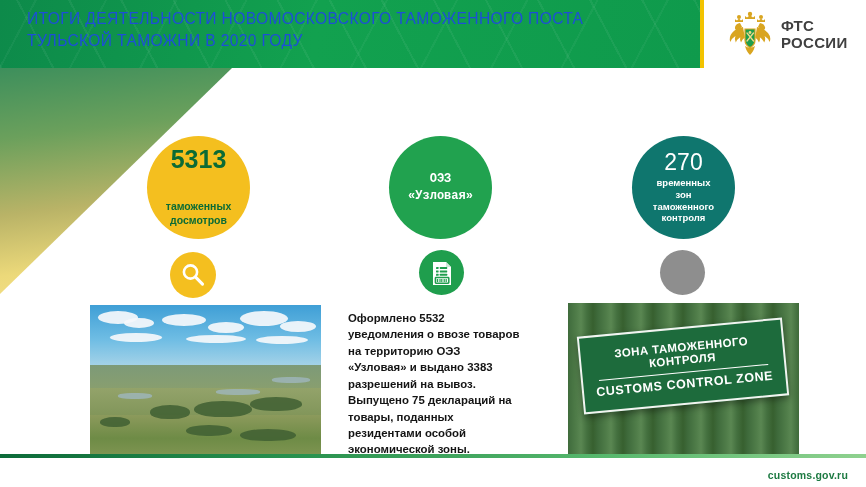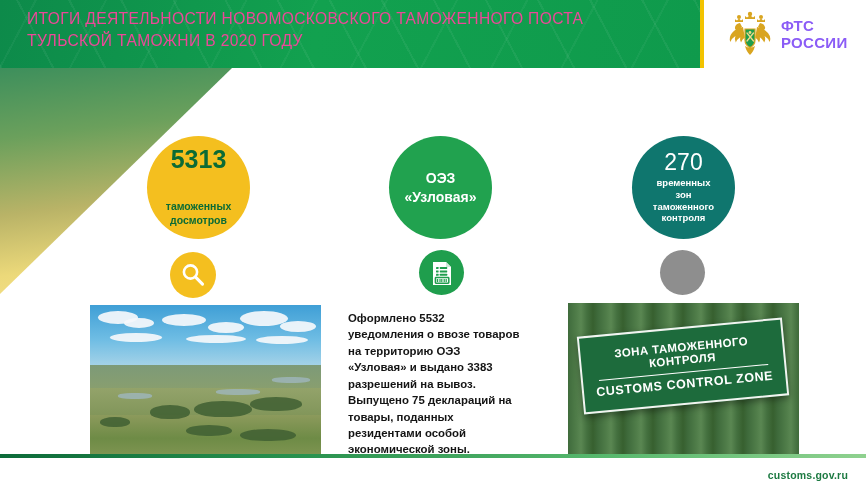--- a/index.html
+++ b/index.html
@@ -40,41 +40,41 @@
   .header-stripe {
     position: absolute;
     left: 700px; top: 0;
     width: 4px; height: 68px;
     background: #f2c300;
   }
   .header-title {
     position: absolute;
     left: 27px; top: 8px;
     width: 640px;
-    color: #ec4899;
+    color: #1d4ed8;
     font-size: 15.6px;
     line-height: 1.38;
     letter-spacing: 0.35px;
     font-weight: 400;
     white-space: pre-line;
     z-index: 3;
   }
 
   
   .logo-wrap {
     position: absolute;
     left: 727px; top: 9px;
     width: 130px; height: 52px;
     display: flex;
     align-items: center;
     gap: 8px;
   }
   .logo-emblem { width: 46px; height: 50px; flex: none; }
   .logo-text {
-    color: #8b5cf6;
+    color: #404040;
     font-size: 15px;
     font-weight: bold;
     line-height: 1.12;
     letter-spacing: 0.3px;
     white-space: pre-line;
   }
 
   
   .wedge {
     position: absolute;
@@ -116,24 +116,25 @@
     white-space: pre-line;
   }
 
   .stat-green {
     left: 389px; top: 136px;
     width: 103px; height: 103px;
     background: #21a24f;
   }
   .stat-green .stat-value {
     color: #ffffff;
-    font-size: 14px;
+    font-size: 12px;
     font-weight: bold;
     line-height: 1.35;
     white-space: pre-line;
+    font-family: Liberation Mono, monospace;
   }
 
   .stat-gray {
     left: 632px; top: 136px;
     width: 103px; height: 103px;
     background: #0f766e;
   }
   .stat-gray .stat-value {
     color: #ffffff;
     font-size: 23px;

